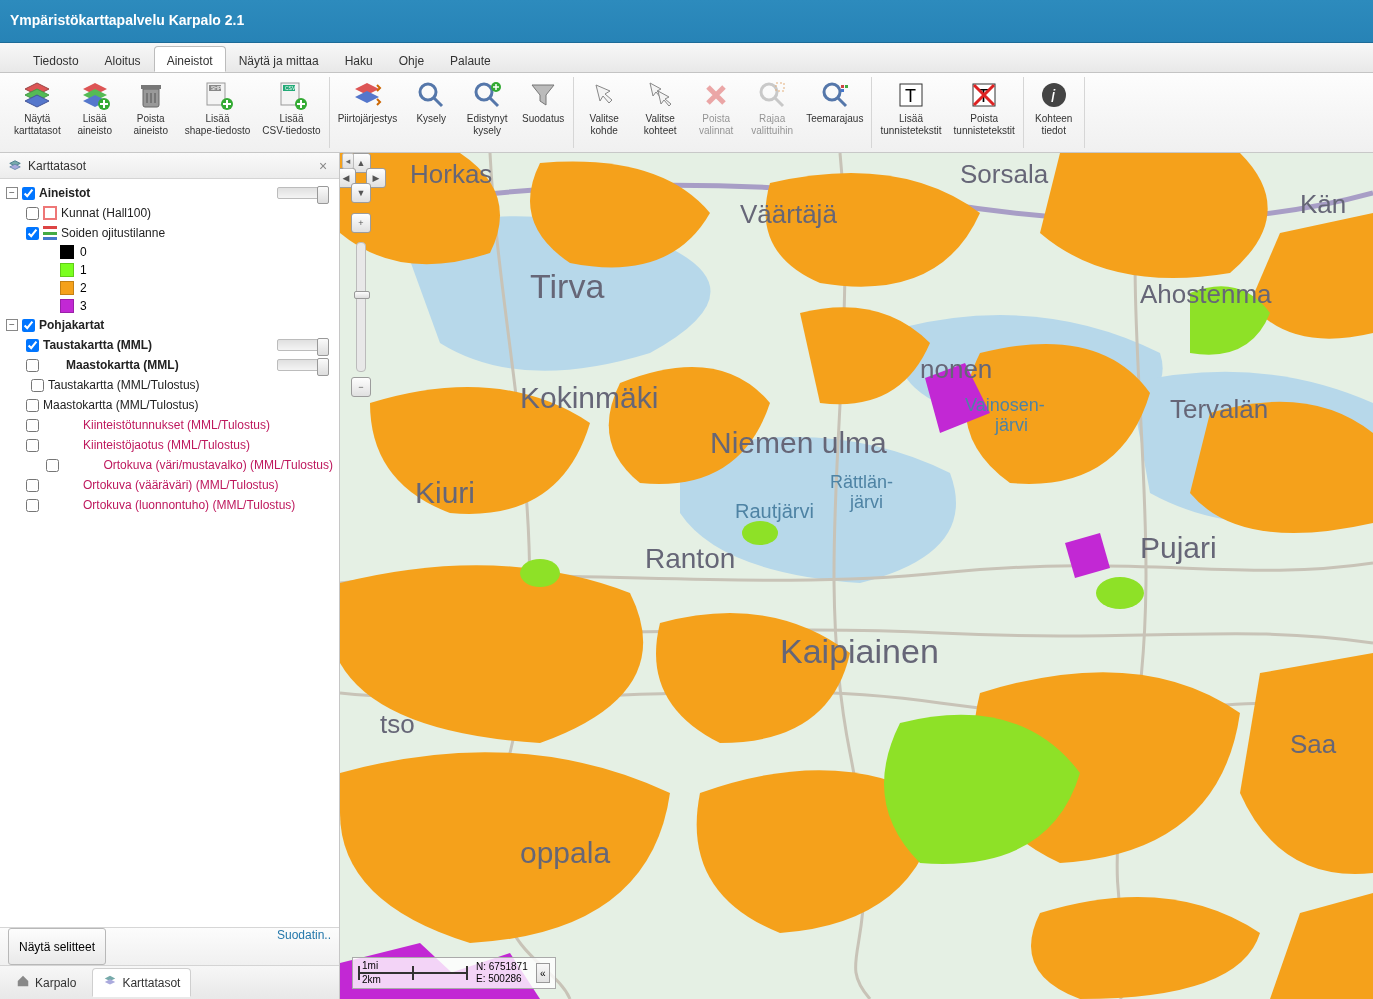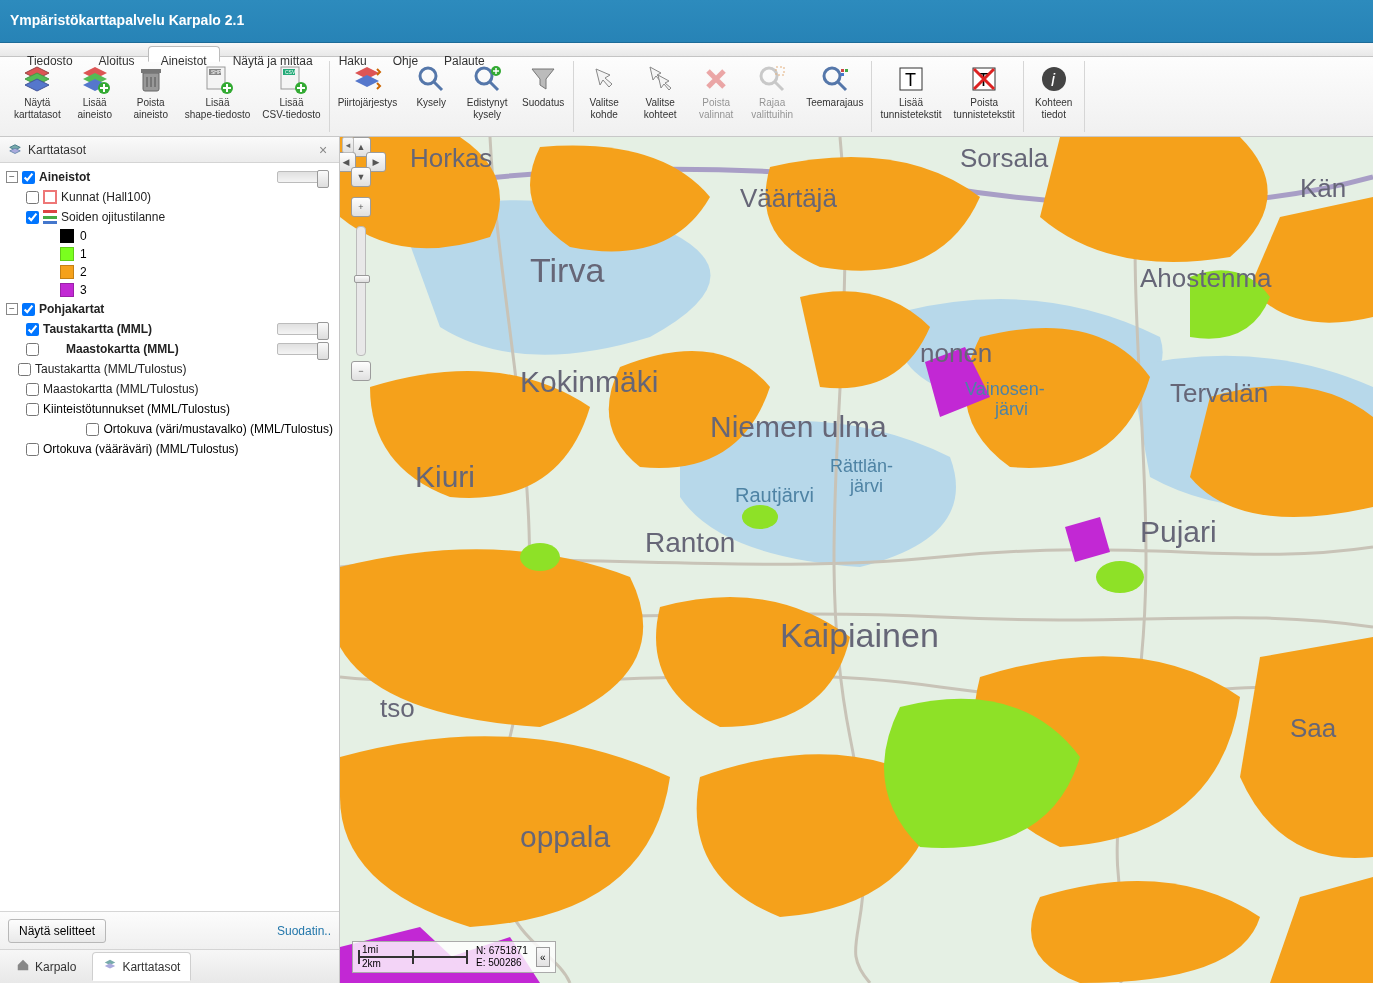--- a/index.html
+++ b/index.html
@@ -1,20 +1,20 @@
 <!DOCTYPE html>
 <html><head>
 <meta charset="utf-8">
 <style>
 * { box-sizing: border-box; margin: 0; padding: 0; font-family: Arial, Helvetica, sans-serif; }
 body { width: 1373px; height: 999px; background: #fff; overflow: hidden; }
 
 .titlebar { height: 43px; background: linear-gradient(#2d8bbd, #2783b6); color: #fff; font-weight: bold; font-size: 14px; padding: 12px 10px; border-bottom: 1px solid #1d6b98; }
 
-.menubar { height: 14px; background: linear-gradient(#f8f8f8, #e8e8e8); border-bottom: 1px solid #c4c4c4; display: flex; align-items: stretch; padding-left: 14px; font-size: 12px; }
+.menubar { height: 30px; background: linear-gradient(#f8f8f8, #e8e8e8); border-bottom: 1px solid #c4c4c4; display: flex; align-items: stretch; padding-left: 20px; font-size: 12px; }
 .menubar .tab { padding: 7px 12px; color: #333; border: 1px solid transparent; cursor: pointer; margin-top: 3px; border-radius: 4px 4px 0 0; }
 .menubar .tab.active { background: #fff; border: 1px solid #bcbcbc; border-bottom: 1px solid #fff; position: relative; z-index: 2; }
 
 .ribbon { height: 80px; background: linear-gradient(#fdfdfd, #f0f0f0); border-bottom: 1px solid #c8c8c8; display: flex; align-items: stretch; padding: 4px 6px; }
 .ribbon-group { display: flex; gap: 8px; padding: 0 6px; border-right: 1px solid #d6d6d6; }
 .ribbon-btn { display: flex; flex-direction: column; align-items: center; justify-content: flex-start; min-width: 48px; padding: 2px 2px; cursor: pointer; border-radius: 3px; }
 .ribbon-btn.disabled { opacity: 0.5; cursor: default; }
 .ribbon-icon { width: 32px; height: 32px; display: flex; align-items: center; justify-content: center; margin-bottom: 2px; }
 .ribbon-label { font-size: 10px; color: #333; text-align: center; line-height: 1.2; white-space: pre-line; }
 
@@ -23,26 +23,26 @@
 .sidebar { width: 340px; background: #fff; border-right: 1px solid #c6c6c6; display: flex; flex-direction: column; }
 .panel-header { height: 26px; background: linear-gradient(#fafafa, #ececec); border-bottom: 1px solid #d4d4d4; display: flex; align-items: center; justify-content: space-between; padding: 0 8px; font-size: 12px; color: #333; }
 .panel-header .close-x { cursor: pointer; color: #888; font-size: 14px; width: 16px; text-align: center; }
 .layers-icon { width: 14px; height: 14px; display: inline-block; margin-right: 6px; }
 .panel-body { flex: 1; overflow: auto; padding: 4px 0; font-size: 12px; }
 .tree-row { display: flex; align-items: center; padding: 3px 6px; gap: 4px; }
 .tree-expander { width: 12px; height: 12px; border: 1px solid #888; display: flex; align-items: center; justify-content: center; font-size: 10px; line-height: 1; cursor: pointer; background: #fff; color: #555; }
 .tree-chk { width: 13px; height: 13px; }
 .tree-label { color: #222; }
 .tree-label.bold { font-weight: bold; }
-.tree-label.dim { color: #000000; }
+.tree-label.dim { color: #be185d; margin-left: 40px; }
 .tree-slider { width: 52px; height: 12px; background: linear-gradient(#e0e0e0,#f4f4f4); border: 1px solid #bcbcbc; border-radius: 2px; margin-left: auto; margin-right: 4px; position: relative; }
 .tree-slider::after { content: ""; position: absolute; right: -1px; top: -2px; width: 10px; height: 16px; background: linear-gradient(#fafafa,#ddd); border: 1px solid #999; border-radius: 2px; }
 .legend-row { display: flex; align-items: center; padding: 2px 0 2px 60px; gap: 6px; font-size: 12px; }
 .swatch { width: 14px; height: 14px; border: 1px solid rgba(0,0,0,.2); }
-.panel-footer { height: 38px; border-top: 1px solid #d6d6d6; display: flex; align-items: center; justify-content: space-between; padding: 0 8px; font-size: 12px; background: linear-gradient(#fcfcfc,#f0f0f0); }
+.panel-footer { height: 38px; border-top: 1px solid #d6d6d6; display: flex; justify-content: space-between; padding: 0 8px; font-size: 12px; background: linear-gradient(#fcfcfc,#f0f0f0); }
 .btn { background: linear-gradient(#fdfdfd,#e9e9e9); border: 1px solid #b8b8b8; border-radius: 3px; padding: 4px 10px; font-size: 12px; cursor: pointer; }
 .link { color: #2377ab; cursor: pointer; }
 
 .panel-tabs { height: 34px; background: linear-gradient(#f7f7f7,#e8e8e8); border-top: 1px solid #d4d4d4; display: flex; align-items: center; padding: 0 6px; gap: 6px; }
 .panel-tab { display: flex; align-items: center; gap: 5px; padding: 5px 10px; font-size: 12px; color: #333; border-radius: 4px 4px 0 0; cursor: pointer; }
 .panel-tab.active { background: #fff; border: 1px solid #cfcfcf; border-bottom-color: #fff; }
 
 .map { flex: 1; position: relative; background: #e7f0e6; overflow: hidden; }
 .map svg { width: 100%; height: 100%; }
 .map-controls { position: absolute; left: 6px; top: 6px; display: flex; flex-direction: column; gap: 3px; }
@@ -334,39 +334,47 @@
         <div class="tree-row" style="padding-left: 26px;">
           <input type="checkbox" class="tree-chk" checked="" style="">
           <span class="tree-label bold">Taustakartta (MML)</span>
           <div class="tree-slider"></div>
         </div>
         <div class="tree-row" style="padding-left: 26px; gap: 27px;">
           <input type="checkbox" class="tree-chk" style="">
           <span class="tree-label bold">Maastokartta (MML)</span>
           <div class="tree-slider"></div>
         </div>
-        <div class="tree-row" style="padding-left: 18px; align-items: flex-end;">
+        <div class="tree-row" style="padding-left: 31px; align-items: flex-end;">
           <input type="checkbox" class="tree-chk" style="">
           <span class="tree-label">Taustakartta (MML/Tulostus)</span>
         </div>
         <div class="tree-row" style="padding-left: 26px;">
           <input type="checkbox" class="tree-chk" style="">
           <span class="tree-label">Maastokartta (MML/Tulostus)</span>
         </div>
         <div class="tree-row" style="padding-left: 26px;">
           <input type="checkbox" class="tree-chk" style="">
           <span class="tree-label  dim">Kiinteistötunnukset (MML/Tulostus)</span>
         </div>
+        <div class="tree-row" style="padding-left: 26px;">
+          <input type="checkbox" class="tree-chk" style="">
+          <span class="tree-label  dim">Kiinteistöjaotus (MML/Tulostus)</span>
+        </div>
         <div class="tree-row" style="padding-left: 10px; justify-content: flex-end;">
           <input type="checkbox" class="tree-chk" style="">
           <span class="tree-label  dim">Ortokuva (väri/mustavalko) (MML/Tulostus)</span>
         </div>
         <div class="tree-row" style="padding-left: 26px;">
           <input type="checkbox" class="tree-chk" style="">
           <span class="tree-label  dim">Ortokuva (vääräväri) (MML/Tulostus)</span>
+        </div>
+        <div class="tree-row" style="padding-left: 26px;">
+          <input type="checkbox" class="tree-chk" style="">
+          <span class="tree-label  dim">Ortokuva (luonnontuho) (MML/Tulostus)</span>
         </div>
       </div>
     <div class="panel-footer">
       <button class="btn">Näytä selitteet</button>
       <span class="link">Suodatin..</span>
     </div>
     <div class="panel-tabs" id="ptabs">
         <div class="panel-tab">
           <span><svg width="14" height="14" viewBox="0 0 16 16">
               <path d="M2 8l6-6 6 6v6H2Z" fill="#888"></path>

